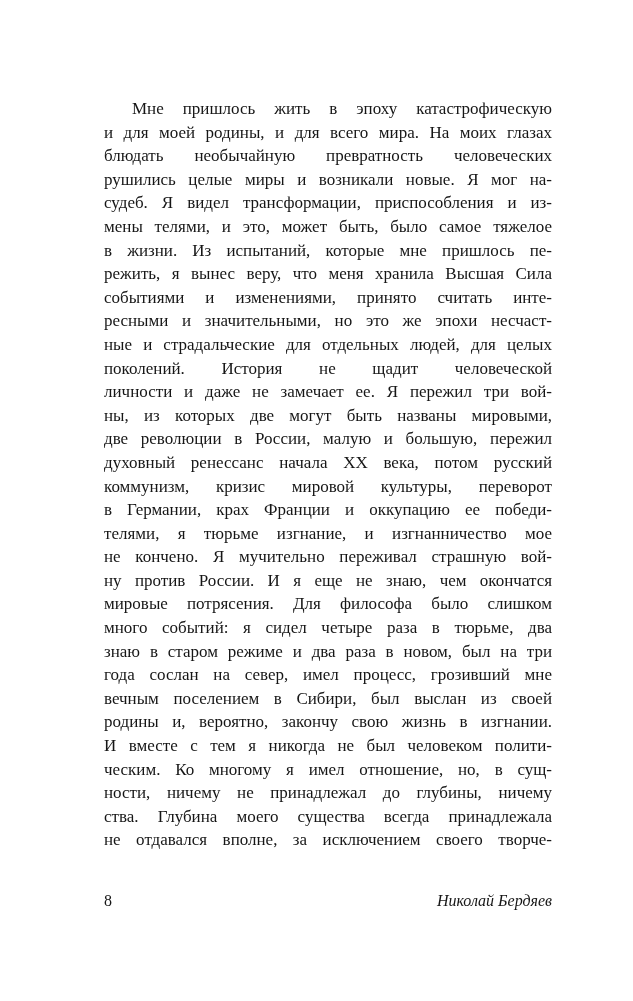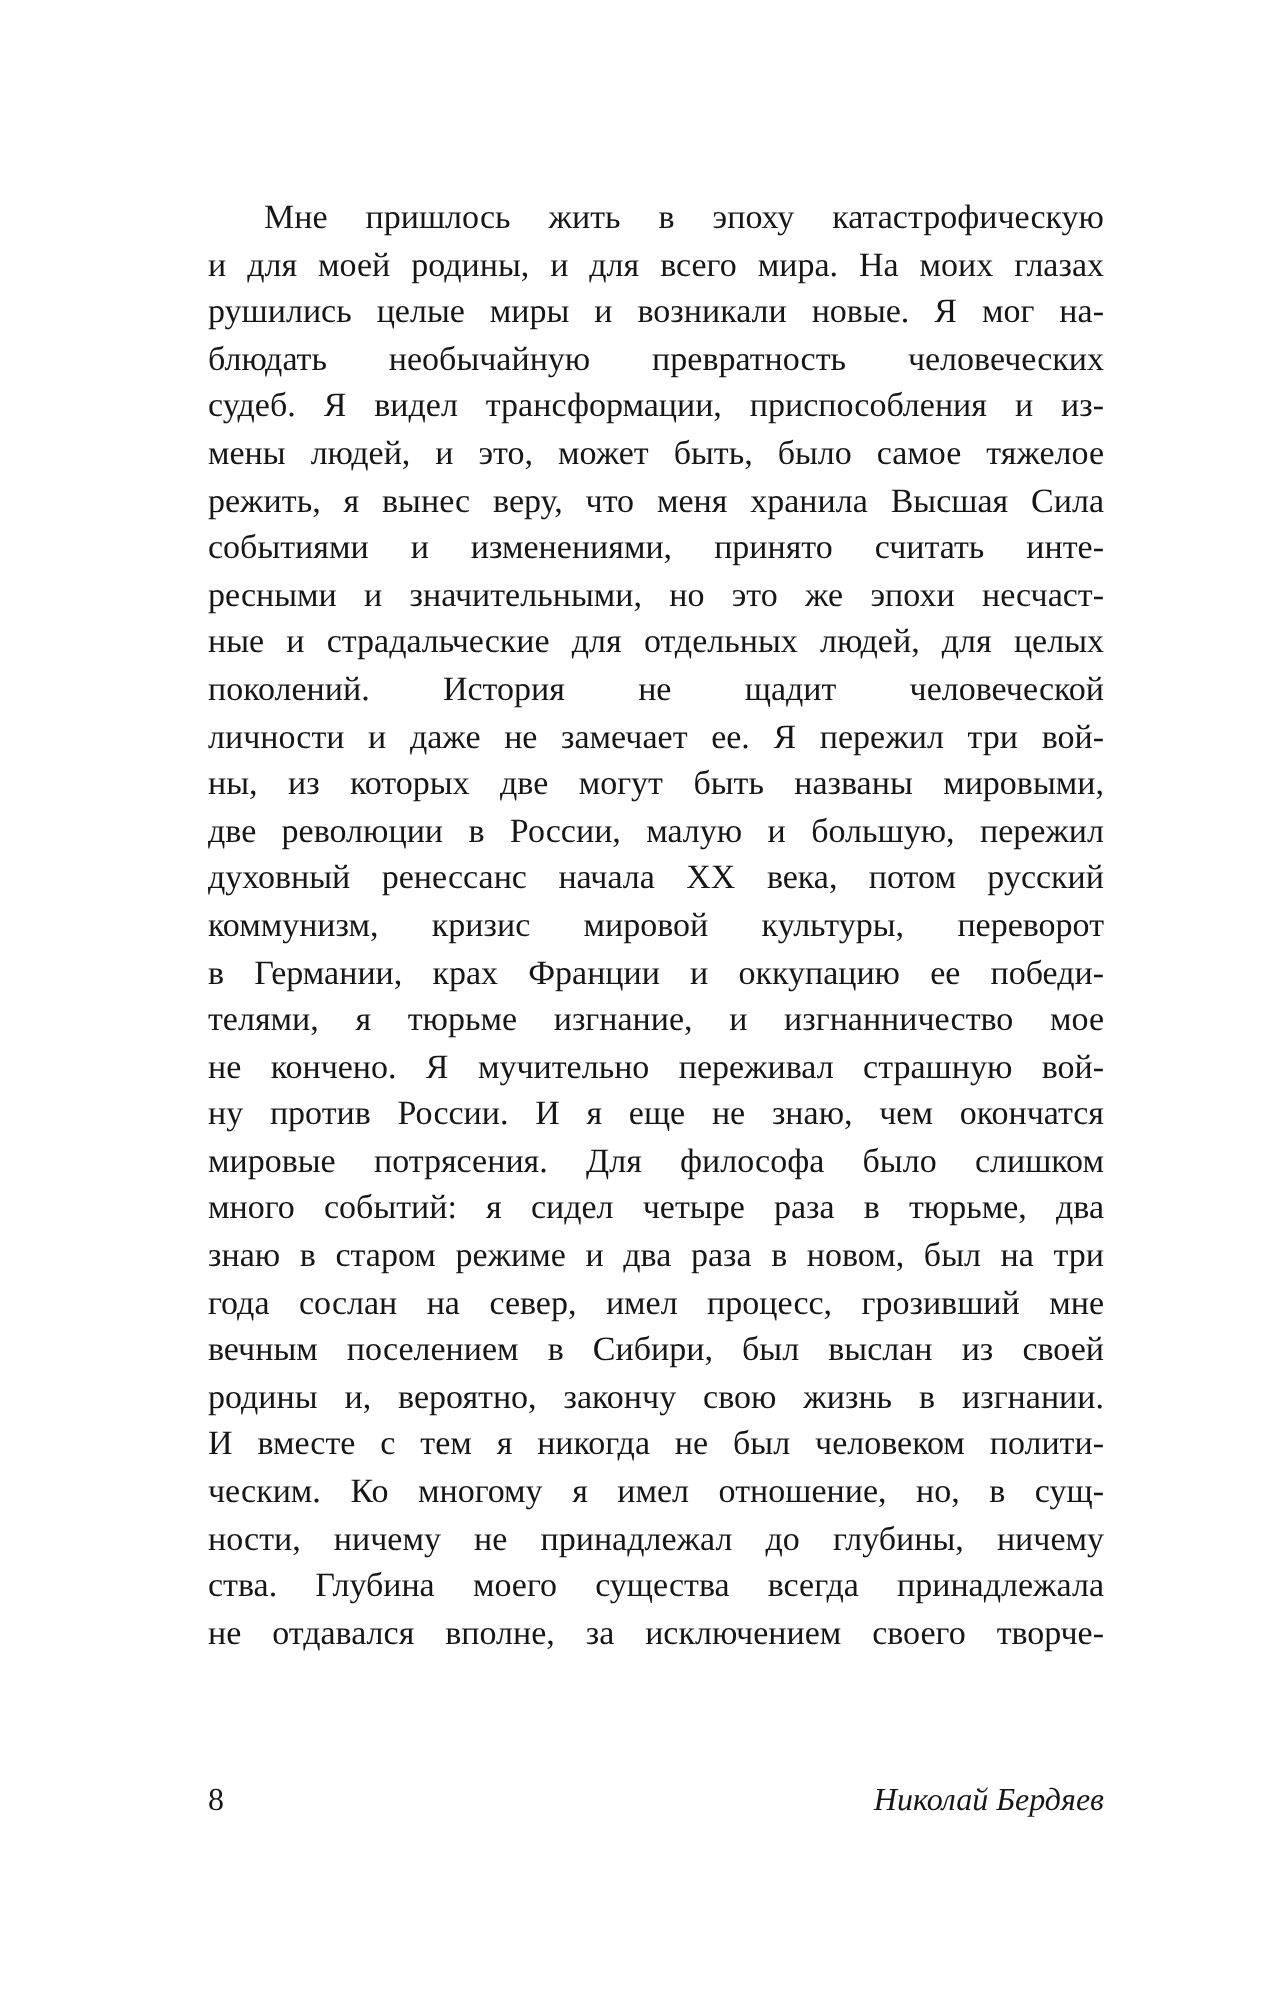--- a/index.html
+++ b/index.html
@@ -50,24 +50,25 @@
     text-align: right;
   }
 </style>
 </head>
 <body>
 
 <div class="page">
   <div class="text-block" id="text-block">
       <div class="text-line first">Мне пришлось жить в эпоху катастрофическую</div>
       <div class="text-line">и для моей родины, и для всего мира. На моих глазах</div>
+      <div class="text-line">блюдать необычайную превратность человеческих</div>
       <div class="text-line">рушились целые миры и возникали новые. Я мог на-</div>
-      <div class="text-line">блюдать необычайную превратность человеческих</div>
       <div class="text-line">судеб. Я видел трансформации, приспособления и из-</div>
-      <div class="text-line">мены людей, и это, может быть, было самое тяжелое</div>
+      <div class="text-line">мены телями, и это, может быть, было самое тяжелое</div>
+      <div class="text-line">в жизни. Из испытаний, которые мне пришлось пе-</div>
       <div class="text-line">режить, я вынес веру, что меня хранила Высшая Сила</div>
       <div class="text-line">событиями и изменениями, принято считать инте-</div>
       <div class="text-line">ресными и значительными, но это же эпохи несчаст-</div>
       <div class="text-line">ные и страдальческие для отдельных людей, для целых</div>
       <div class="text-line">поколений. История не щадит человеческой</div>
       <div class="text-line">личности и даже не замечает ее. Я пережил три вой-</div>
       <div class="text-line">ны, из которых две могут быть названы мировыми,</div>
       <div class="text-line">две революции в России, малую и большую, пережил</div>
       <div class="text-line">духовный ренессанс начала XX века, потом русский</div>
       <div class="text-line">коммунизм, кризис мировой культуры, переворот</div>

